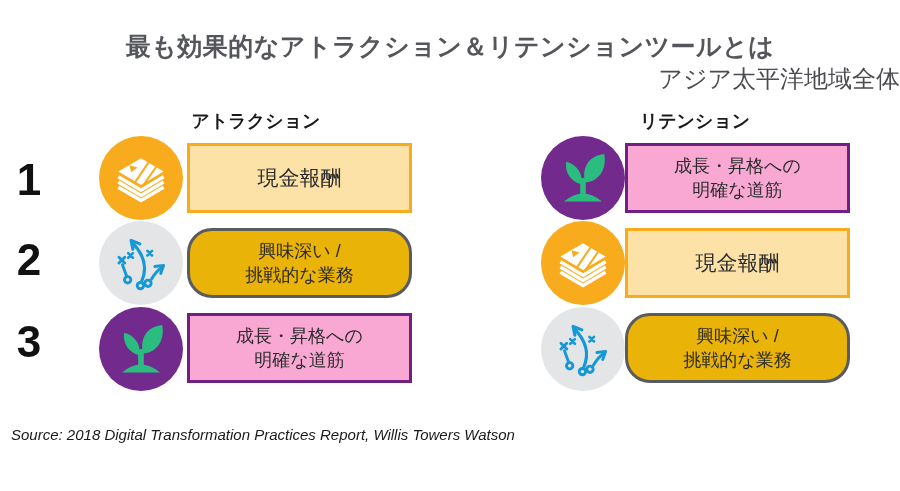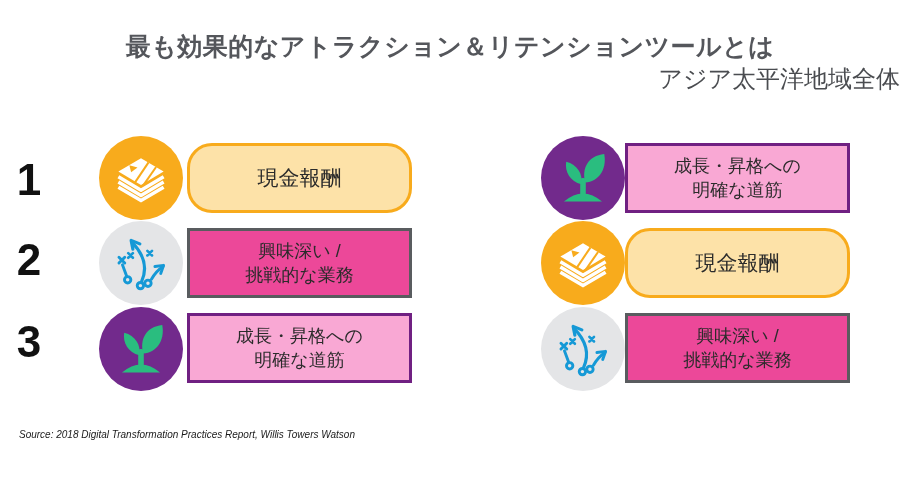--- a/index.html
+++ b/index.html
@@ -32,41 +32,43 @@
   .circle.gold{background:#F8AB1C;}
   .circle.gray{background:#E4E5E7;}
   .circle.purple{background:#722A8C;}
   .box{
     position:absolute;width:225px;height:70px;box-sizing:border-box;
     border:3px solid #000;background:#ffffff;
     display:flex;align-items:center;justify-content:center;
     text-align:center;color:#2B2B2B;font-size:18px;line-height:24px;
     white-space:pre-line;
   }
-  .box.gold{background:#FDE2A8;border-color:#F8AB1C;border-radius:25px;}
-  .box.gray{background:#ec4899;border-color:#595C5F;}
+  .box.gold{background:#FDE2A8;border-color:#F8AB1C;}
+  .box.gray{background:#eab308;border-color:#595C5F;border-radius:25px;}
   .box.purple{background:#f9a8d4;border-color:#702082;}
   .box.single{font-size:21px;}
   .source{
-    position:absolute;left:11px;top:428px;font-size:10px;font-style:italic;
-    color:#1A1A1A;line-height:14px;margin-left:8px;
+    position:absolute;left:11px;top:428px;font-size:15px;font-style:italic;
+    color:#1A1A1A;line-height:14px;
   }
 </style>
 </head>
 <body>
 
 <div class="canvas">
 
   <div class="title">最も効果的なアトラクション＆リテンションツールとは</div>
   <div class="subtitle">アジア太平洋地域全体</div>
 
   <div class="rank" style="top:156px">1</div>
   <div class="rank" style="top:236px">2</div>
   <div class="rank" style="top:318px">3</div>
 
+  <div class="col-header left">アトラクション</div>
+  <div class="col-header right">リテンション</div>
 
   <div class="circle gold" style="left:99px;top:136px">
     <svg width="58" height="58" viewBox="0 0 100 100">
       <path d="M50,16 L89,39 L50,62 L11,39 Z" fill="#FFFFFF"></path>
       <path d="M63,23 L40,57" stroke="#F8AB1C" stroke-width="3.5" fill="none"></path>
       <path d="M76,31 L53,64" stroke="#F8AB1C" stroke-width="3.5" fill="none"></path>
       <path d="M30,28 L44,32 L33,40 Z" fill="#F8AB1C"></path>
       <path d="M11,48 L50,71 L89,48" stroke="#FFFFFF" stroke-width="6" fill="none" stroke-linejoin="round"></path>
       <path d="M11,57 L50,80 L89,57" stroke="#FFFFFF" stroke-width="6" fill="none" stroke-linejoin="round"></path>
       <path d="M11,66 L50,89 L89,66" stroke="#FFFFFF" stroke-width="6" fill="none" stroke-linejoin="round"></path>

